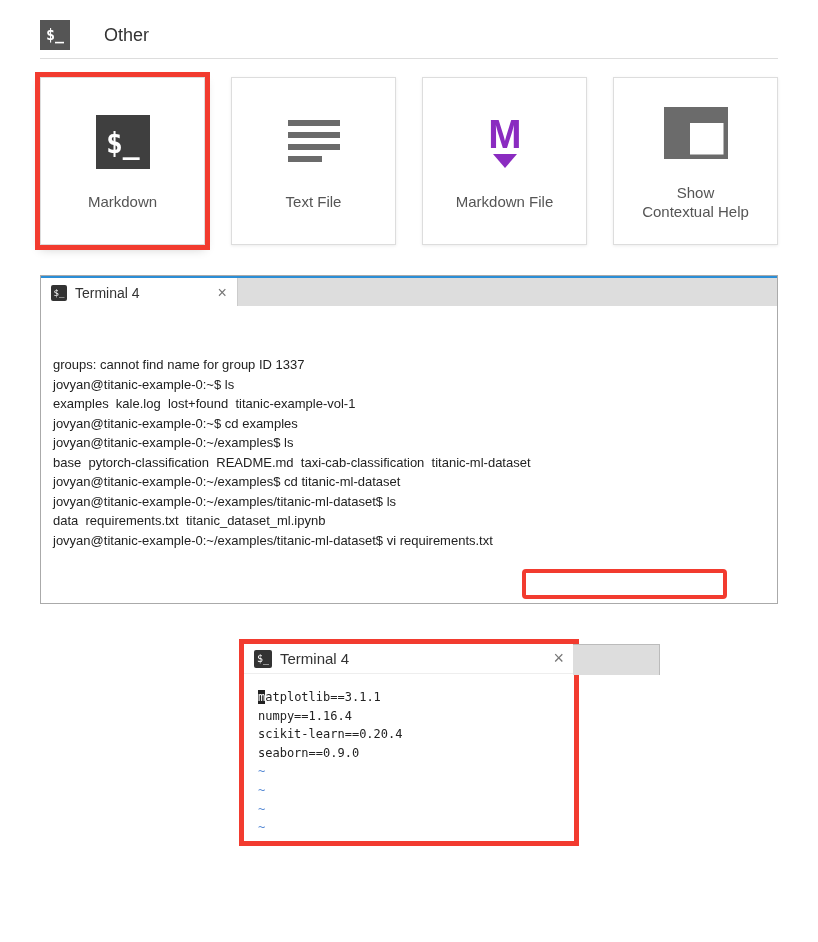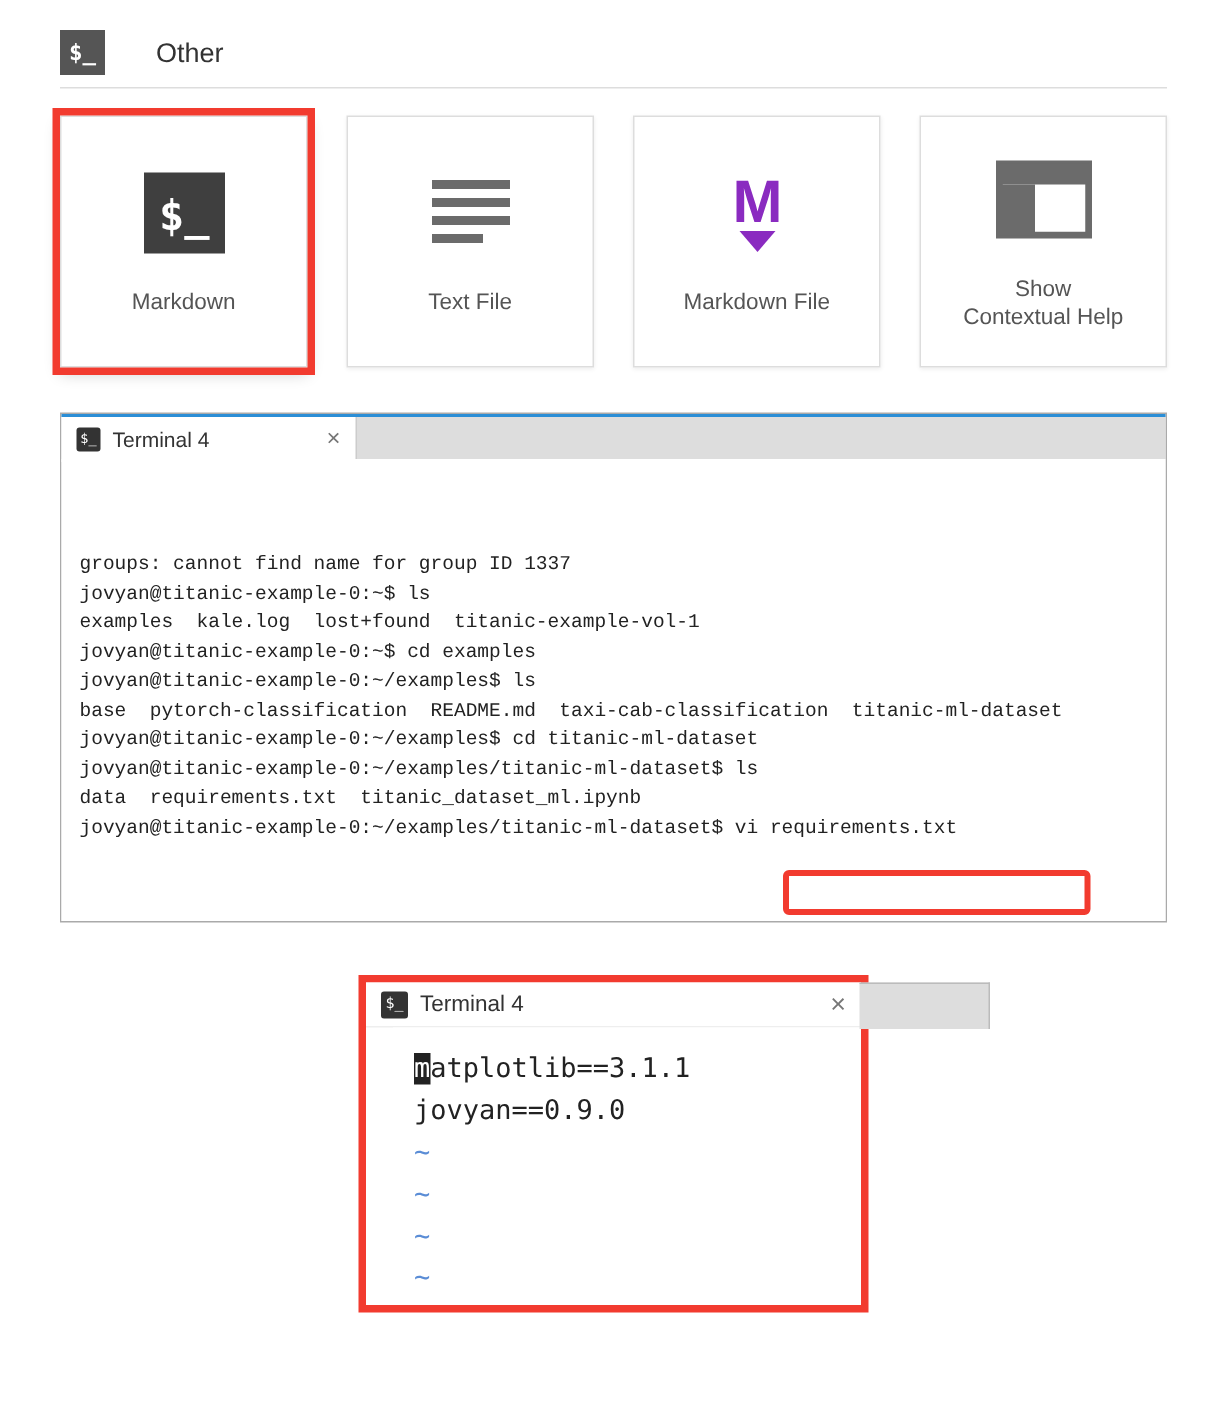--- a/index.html
+++ b/index.html
@@ -48,22 +48,22 @@
     .tab-strip { background: #ddd; height: 30px; display: flex; border-top: 2px solid #2b8ed6; }
     .tab {
       background: #fff; height: 30px; padding: 0 10px;
       display: flex; align-items: center; gap: 8px;
       font-size: 14px; color: #333;
       border-right: 1px solid #ccc;
     }
     .tab-icon-box { width: 16px; height: 16px; background: #333; color: #fff; font-family: monospace; font-size: 9px; display: flex; align-items: center; justify-content: center; border-radius: 2px; }
     .tab-close { margin-left: 70px; color: #777; cursor: pointer; font-size: 16px; }
     .terminal-body {
-      background: #fff; padding: 21px 12px 14px;
-      font-family: Liberation Mono, monospace;
+      background: #fff; padding: 10px 12px 14px;
+      font-family: Liberation Sans, sans-serif;
       font-size: 13px; line-height: 1.5; color: #222;
       white-space: pre;
       position: relative;
     }
     .hl-cmd {
       position: absolute;
       border: 4px solid #f23b2f;
       border-radius: 4px;
       right: 50px;
       bottom: 4px;
@@ -86,21 +86,21 @@
       background:#ddd;
       border-top:1px solid #bbb;
       border-right:1px solid #bbb;
     }
     .vi-tab-strip { background: #fff; height: 30px; display: flex; align-items: center; padding: 0 10px; border-bottom: 1px solid #eee; }
     .vi-tab-label { display: flex; align-items: center; gap: 8px; font-size: 15px; color: #333; flex: 1; }
     .vi-close { color: #777; font-size: 18px; cursor: pointer; }
     .vi-body {
       background: #fff; padding: 14px 14px 4px;
       font-family: "Andale Mono", "Menlo", "Consolas", monospace;
-      font-size: 18px; line-height: 1.55; color: #222; margin-left: 18px;
+      font-size: 12px; line-height: 1.55; color: #222;
     }
     .vi-line { white-space: pre; }
     .vi-cursor { background: #222; color: #fff; }
     .vi-tilde { color: #5b8dd6; }
   </style>
 </head>
 <body>
 
 <div class="section-header">
   <div class="section-icon">$_</div>
@@ -171,20 +171,22 @@
   <div class="vi-panel">
     <div class="vi-tab-strip">
       <div class="vi-tab-label">
         <span class="tab-icon-box" style="width:18px;height:18px;font-size:10px;">$_</span>
         <span>Terminal 4</span>
       </div>
       <span class="vi-close">×</span>
     </div>
     <div class="vi-body" id="vi-body">
         <div class="vi-line"><span class="vi-cursor">m</span>atplotlib==3.1.1</div>
-        <div class="vi-line">jovyan==0.9.0</div>
+        <div class="vi-line">numpy==1.16.4</div>
+        <div class="vi-line">scikit-learn==0.20.4</div>
+        <div class="vi-line">seaborn==0.9.0</div>
         <div class="vi-line vi-tilde">~</div>
         <div class="vi-line vi-tilde">~</div>
         <div class="vi-line vi-tilde">~</div>
         <div class="vi-line vi-tilde">~</div>
       </div>
   </div>
 </div>
 
 </body></html>

